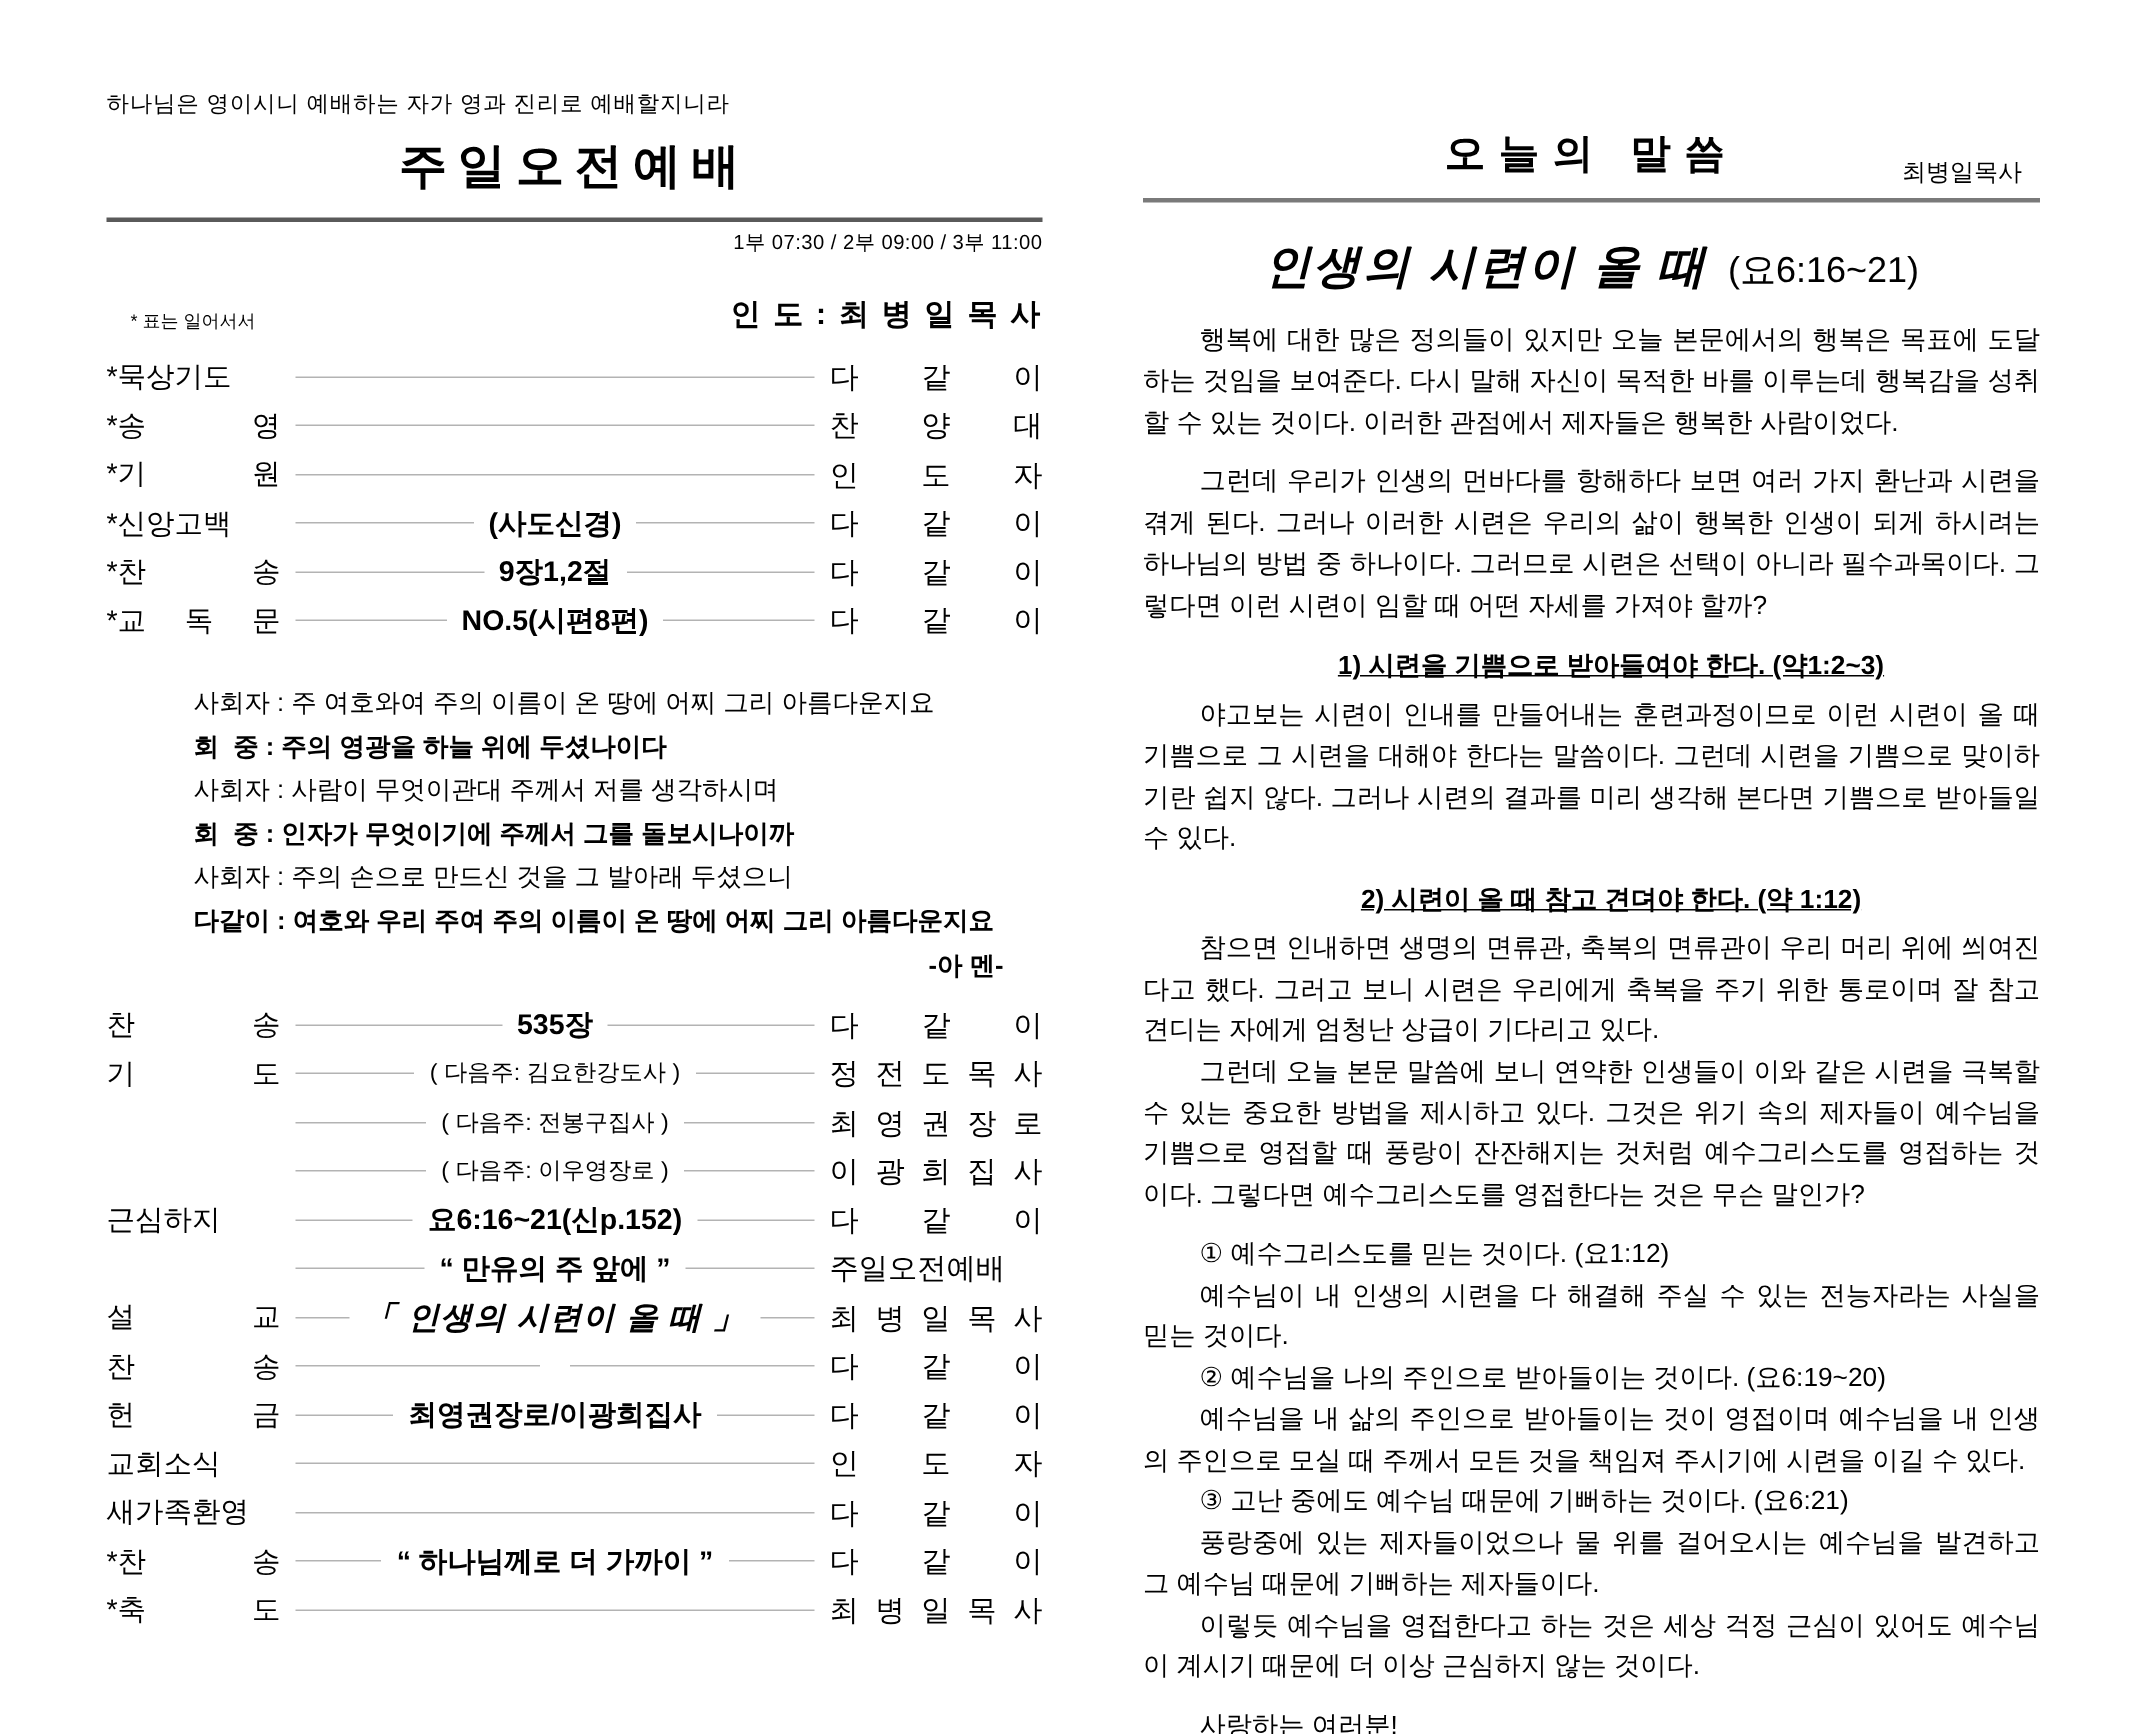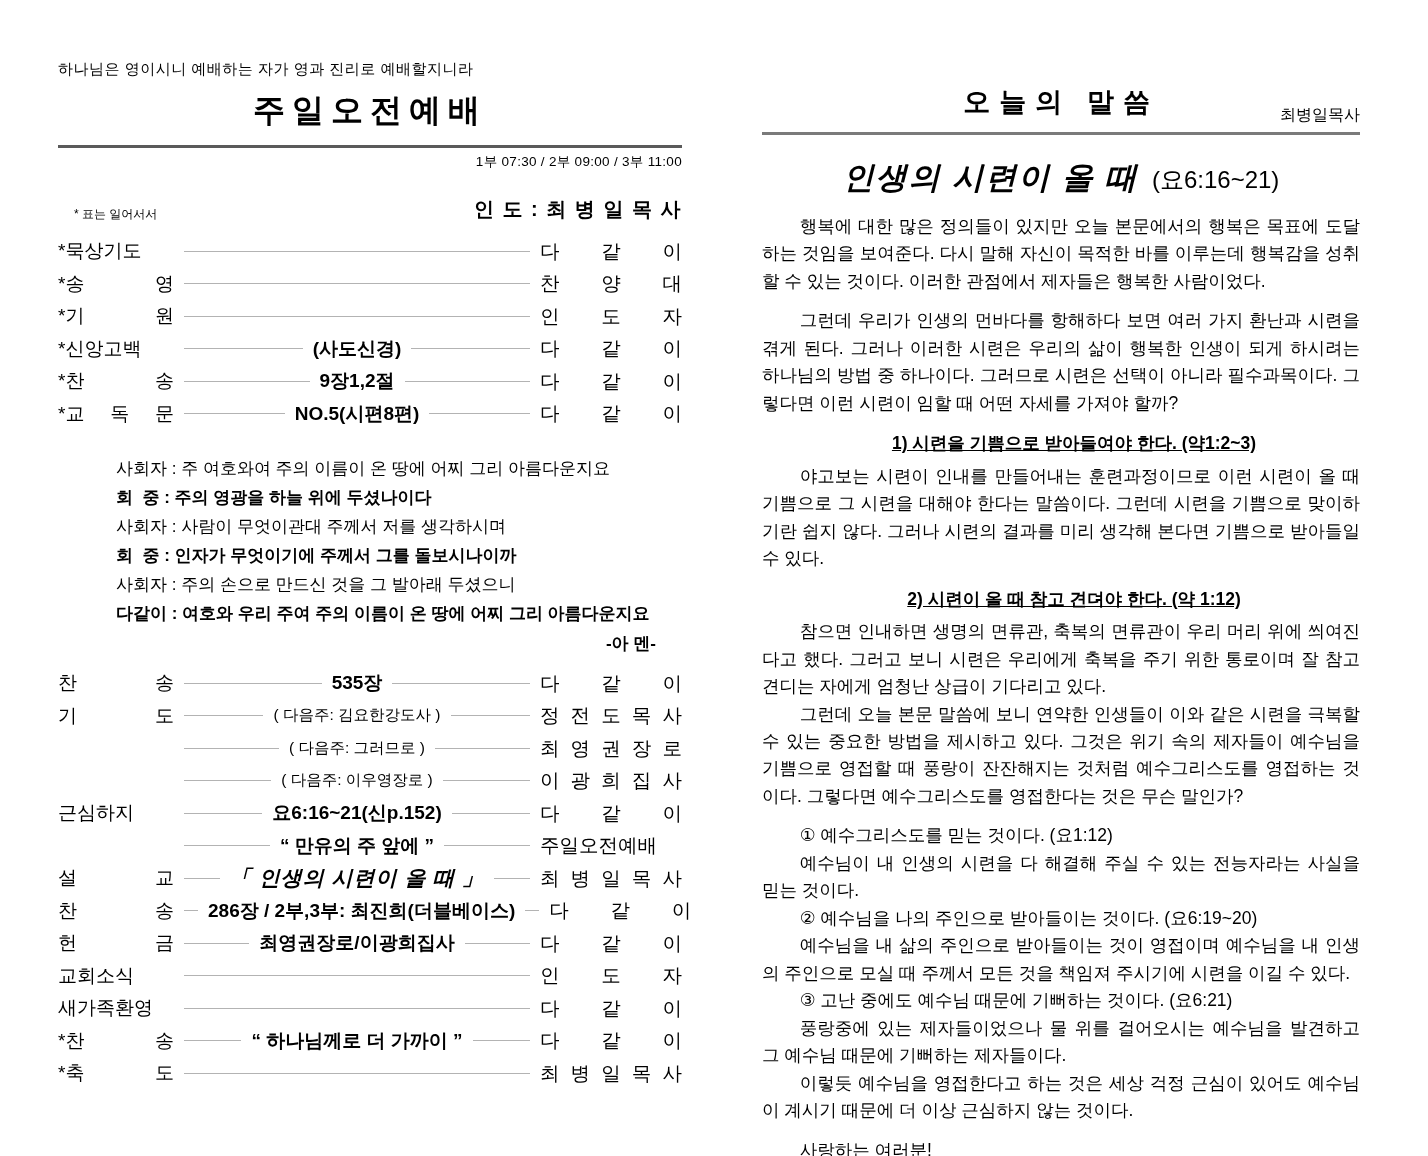--- a/index.html
+++ b/index.html
@@ -1,21 +1,21 @@
 <!DOCTYPE html>
 <html><head>
 <meta charset="utf-8">
 <style>
   html,body{margin:0;padding:0;background:#ffffff;}
   body{
     width:1428px;height:1156px;position:relative;overflow:hidden;
     font-family:"Liberation Sans","DejaVu Sans",sans-serif;color:#000;
   }
   .col{position:absolute;}
-  .left-col{left:58px;top:60px;width:624px;}
+  .left-col{left:71px;top:60px;width:624px;}
   .right-col{left:762px;top:84px;width:598px;}
 
   
   .verse{font-size:15px;letter-spacing:.5px;}
   .left-title{
     font-family:"Liberation Serif","DejaVu Serif",serif;
     font-weight:700;font-size:32px;letter-spacing:7px;
     text-align:center;margin:10px 0 0;
   }
   .rule{border:none;border-top:3px solid #5a5a5a;margin:12px 0 0;height:0;}
@@ -38,21 +38,21 @@
   .reading-row{line-height:29px;white-space:pre-wrap;}
   .reading-row.bold{font-weight:700;}
   .amen{text-align:right;padding-right:26px;font-weight:700;font-size:17px;margin:4px 0 8px;}
 
   
   .right-head{position:relative;}
   .right-title{
     font-family:"Liberation Serif","DejaVu Serif",serif;
     font-weight:700;font-size:27px;letter-spacing:9px;text-align:center;margin:0;
   }
-  .pastor{position:absolute;right:0;bottom:-6px;font-size:16px;font-family:Liberation Mono, monospace;}
+  .pastor{position:absolute;right:12px;bottom:-6px;font-size:16px;font-family:Liberation Mono, monospace;}
   .right-col .rule{margin-top:12px;border-top-color:#7a7a7a;}
   .sermon-line{text-align:center;margin-top:22px;white-space:nowrap;}
   .sermon-script{font-weight:700;font-style:italic;font-size:31px;letter-spacing:2px;}
   .sermon-ref{font-size:24px;margin-left:9px;}
   .blocks{margin-top:14px;font-size:17.5px;line-height:1.57;text-align:justify;}
   .blocks p{margin:0;text-indent:2.15em;}
   .blocks p.sp{margin-top:12px;}
   .blocks h3{font-size:17.5px;font-weight:700;text-decoration:underline;margin:13px 0 5px 26px;text-align:center;}
 </style>
 </head>
@@ -125,21 +125,21 @@
       <div class="order-row">
         <span class="lbl">기 도</span>
         <span class="lead"></span>
         <span class="ctr s">( 다음주: 김요한강도사 )</span>
         <span class="lead"></span>
         <span class="who">정 전 도 목 사</span>
       </div>
       <div class="order-row">
         <span class="lbl"></span>
         <span class="lead"></span>
-        <span class="ctr s">( 다음주: 그러므로 )</span>
+        <span class="ctr s">( 다음주: 전봉구집사 )</span>
         <span class="lead"></span>
         <span class="who">최 영 권 장 로</span>
       </div>
       <div class="order-row">
         <span class="lbl"></span>
         <span class="lead"></span>
         <span class="ctr s">( 다음주: 이우영장로 )</span>
         <span class="lead"></span>
         <span class="who">이 광 희 집 사</span>
       </div>
@@ -160,21 +160,20 @@
       <div class="order-row">
         <span class="lbl">설 교</span>
         <span class="lead"></span>
         <span class="ctr script">「 인생의 시련이 올 때 」</span>
         <span class="lead"></span>
         <span class="who">최 병 일 목 사</span>
       </div>
       <div class="order-row">
         <span class="lbl">찬 송</span>
         <span class="lead"></span>
-        <span class="ctr b">286장 / 2부,3부: 최진희(더블베이스)</span>
         <span class="lead"></span>
         <span class="who">다 같 이</span>
       </div>
       <div class="order-row">
         <span class="lbl">헌 금</span>
         <span class="lead"></span>
         <span class="ctr b">최영권장로/이광희집사</span>
         <span class="lead"></span>
         <span class="who">다 같 이</span>
       </div>

